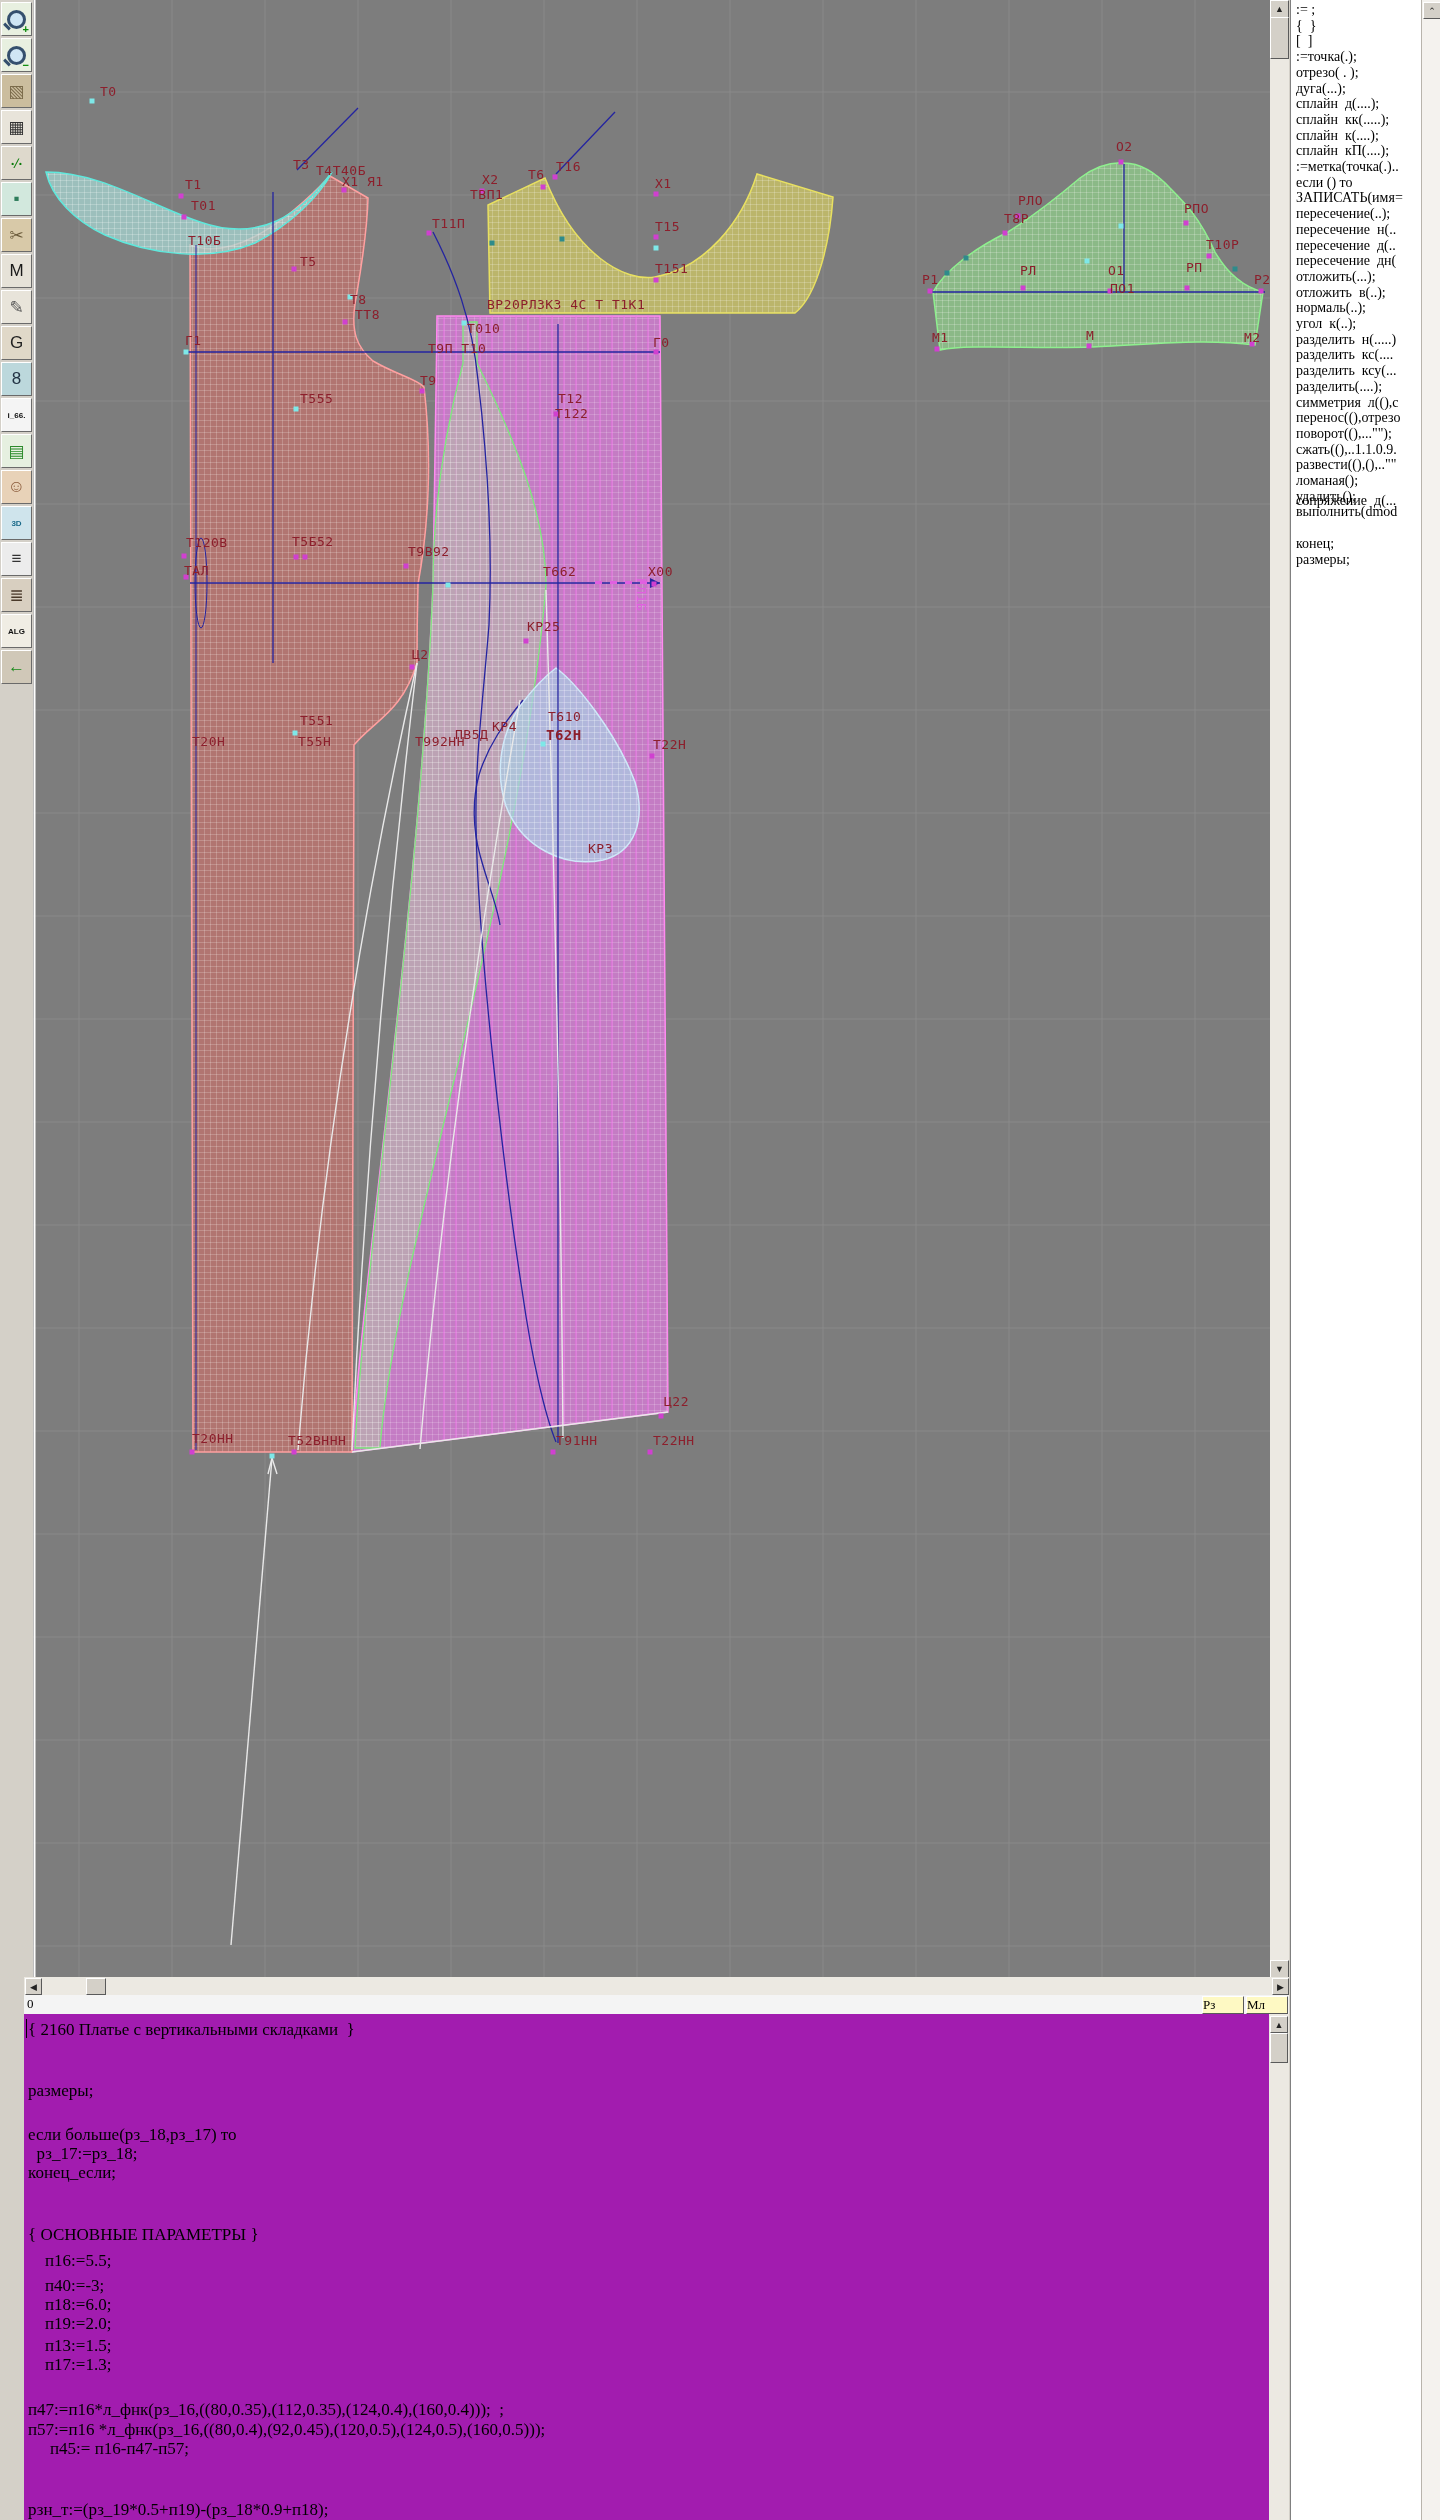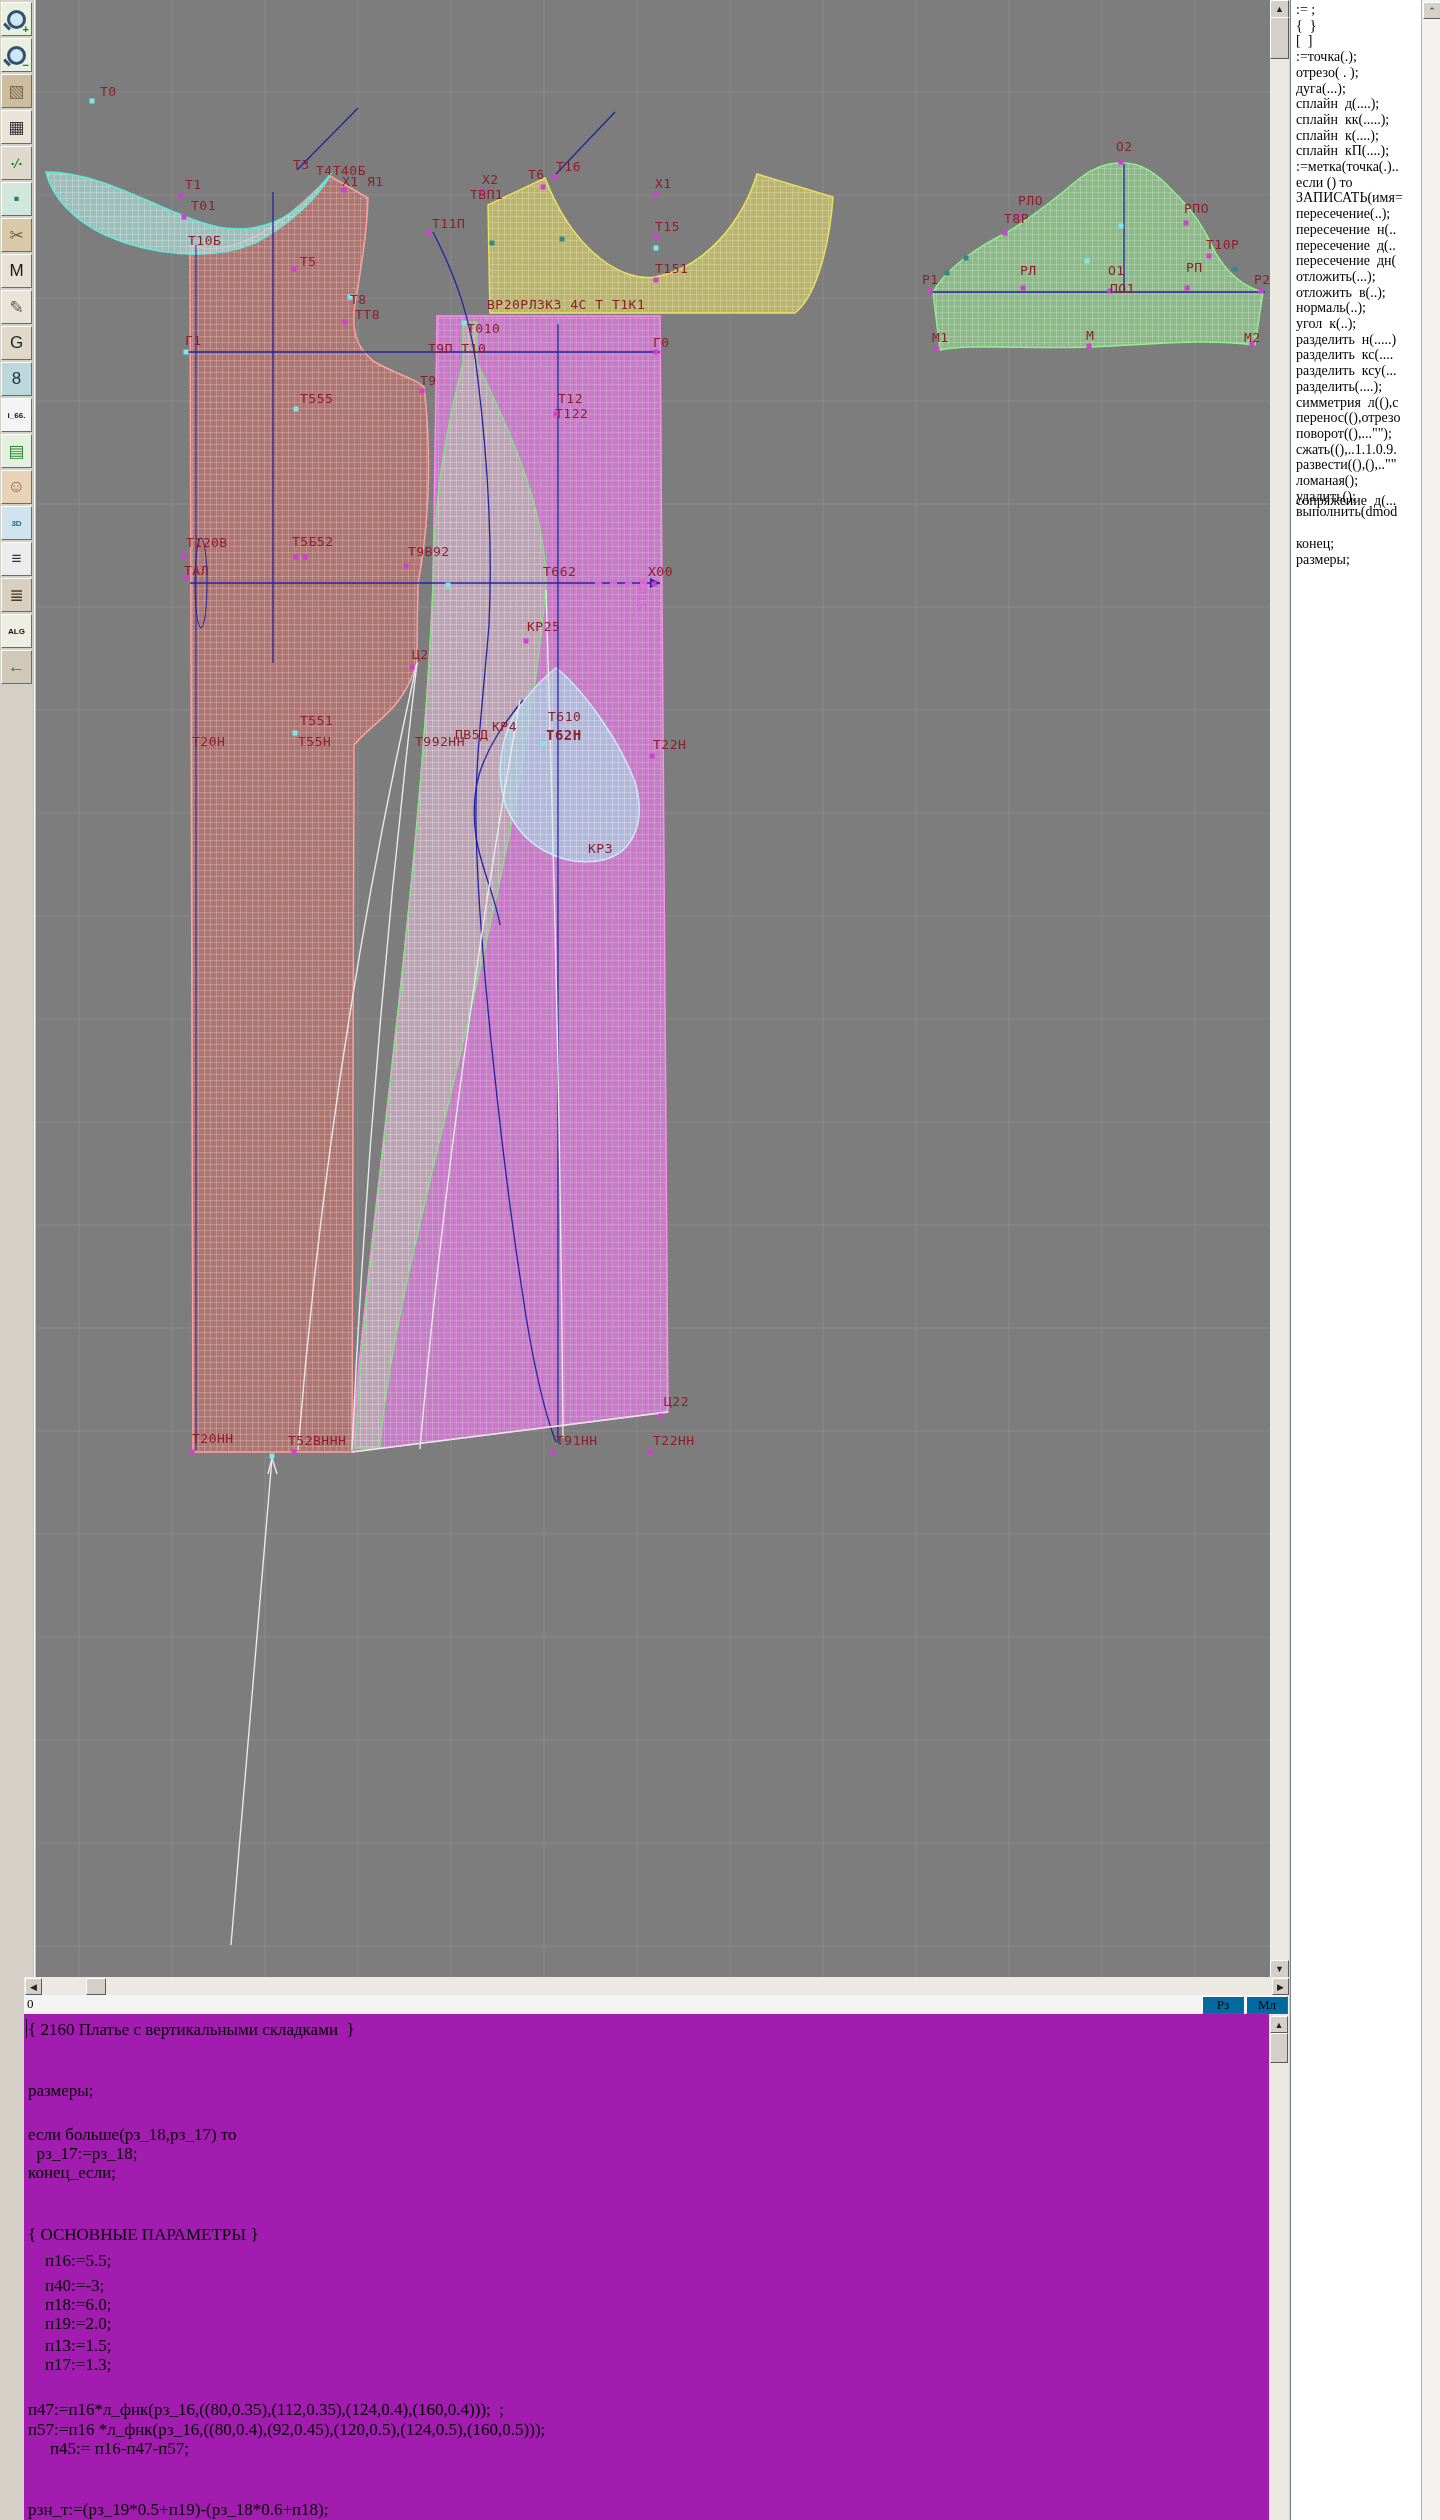--- a/index.html
+++ b/index.html
@@ -19,22 +19,22 @@
   #canvasWrap{left:33px;top:0;width:1237px;height:1977px;background:#7d7d7d;}
   
   .sb{background:#ece9e2;}
   .sbtn{position:absolute;background:#d4d0c8;border:1px solid;border-color:#fff #5a5a5a #5a5a5a #fff;
     font-size:9px;color:#222;display:flex;align-items:center;justify-content:center;cursor:pointer;}
   .thumb{position:absolute;background:#d4d0c8;border:1px solid;border-color:#fff #5a5a5a #5a5a5a #fff;}
   #vscroll{left:1270px;top:0;width:19px;height:1977px;}
   #hscroll{left:24px;top:1977px;width:1265px;height:18px;}
   
   #statusRow{left:24px;top:1995px;width:1265px;height:19px;background:#f4f4f4;border-bottom:1px solid #b0b0b0;}
-  .stbtn{position:absolute;top:1px;width:40px;height:16px;background:#0369a1;border:1px solid;
-    border-color:#fff #5a5a5a #5a5a5a #fff;font:13px "Liberation Serif",serif;text-align:center;cursor:pointer;}
+  .stbtn{position:absolute;top:1px;width:40px;height:16px;background:#fef9c3;border:1px solid;
+    border-color:#fff #5a5a5a #5a5a5a #fff;font:13px "Liberation Serif",serif;text-align:left;cursor:pointer;}
   #zeroLbl{position:absolute;left:3px;top:1px;font:13px "Liberation Serif",serif;color:#000;}
   
   #editor{left:24px;top:2014px;width:1245px;height:506px;background:#a21caf;cursor:text;}
   .eline{position:absolute;left:4px;white-space:pre;font:17px "Liberation Serif",serif;color:#000;}
   #cursor{position:absolute;left:2px;top:5px;width:1px;height:19px;background:#000;}
   #escroll{left:1269px;top:2014px;width:20px;height:506px;}
   
   #panel{left:1290px;top:0;width:131px;height:2520px;background:#fff;border-left:1px solid #808080;}
   .pitem{position:absolute;left:5px;white-space:pre;font:14px "Liberation Serif",serif;color:#000;
     height:15px;cursor:pointer;width:120px;overflow:hidden;}
@@ -373,21 +373,21 @@
     <div class="eline" style="top: 211px;">{ ОСНОВНЫЕ ПАРАМЕТРЫ }</div>
     <div class="eline" style="top: 237px;">    п16:=5.5;</div>
     <div class="eline" style="top: 262px;">    п40:=-3;</div>
     <div class="eline" style="top: 281px;">    п18:=6.0;</div>
     <div class="eline" style="top: 300px;">    п19:=2.0;</div>
     <div class="eline" style="top: 322px;">    п13:=1.5;</div>
     <div class="eline" style="top: 341px;">    п17:=1.3;</div>
     <div class="eline" style="top: 386px;">п47:=п16*л_фнк(рз_16,((80,0.35),(112,0.35),(124,0.4),(160,0.4)));  ;</div>
     <div class="eline" style="top: 406px;">п57:=п16 *л_фнк(рз_16,((80,0.4),(92,0.45),(120,0.5),(124,0.5),(160,0.5)));</div>
     <div class="eline" style="top: 425px; margin-left: 22px;">п45:= п16-п47-п57;</div>
-    <div class="eline" style="top: 486px;">рзн_т:=(рз_19*0.5+п19)-(рз_18*0.6+п18);</div>
+    <div class="eline" style="top: 486px;">рзн_т:=(рз_19*0.5+п19)-(рз_18*0.9+п18);</div>
   </div>
 <div class="abs sb" id="escroll">
   <div class="sbtn" style="left:1px;top:2px;width:16px;height:15px;">▲</div>
   <div class="thumb" style="left:1px;top:19px;width:16px;height:28px;"></div>
 </div>
 
 <div class="abs" id="panel">
     <div class="pitem" style="top: 2px;">:= ;</div>
     <div class="pitem" style="top: 17.7px;">{  }</div>
     <div class="pitem" style="top: 33.4px;">[  ]</div>

